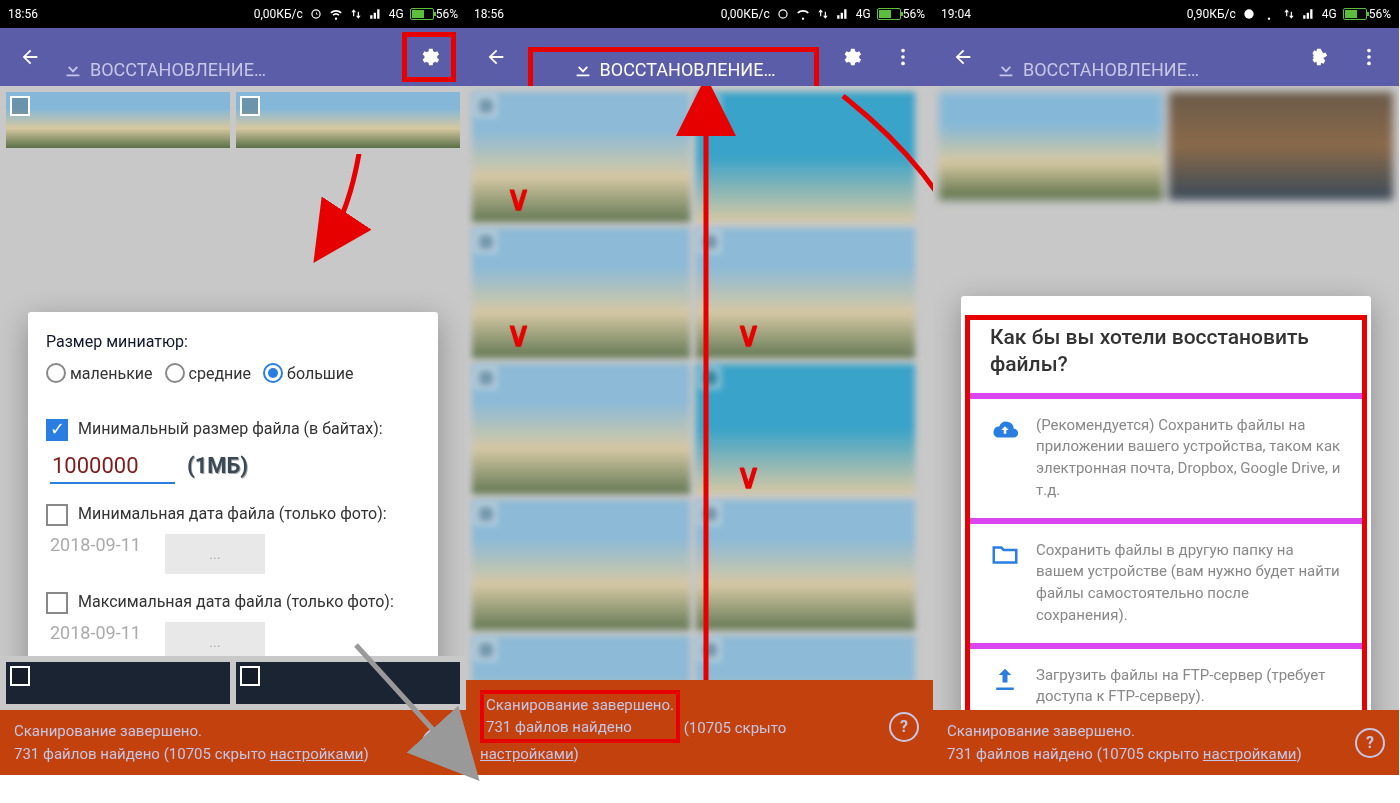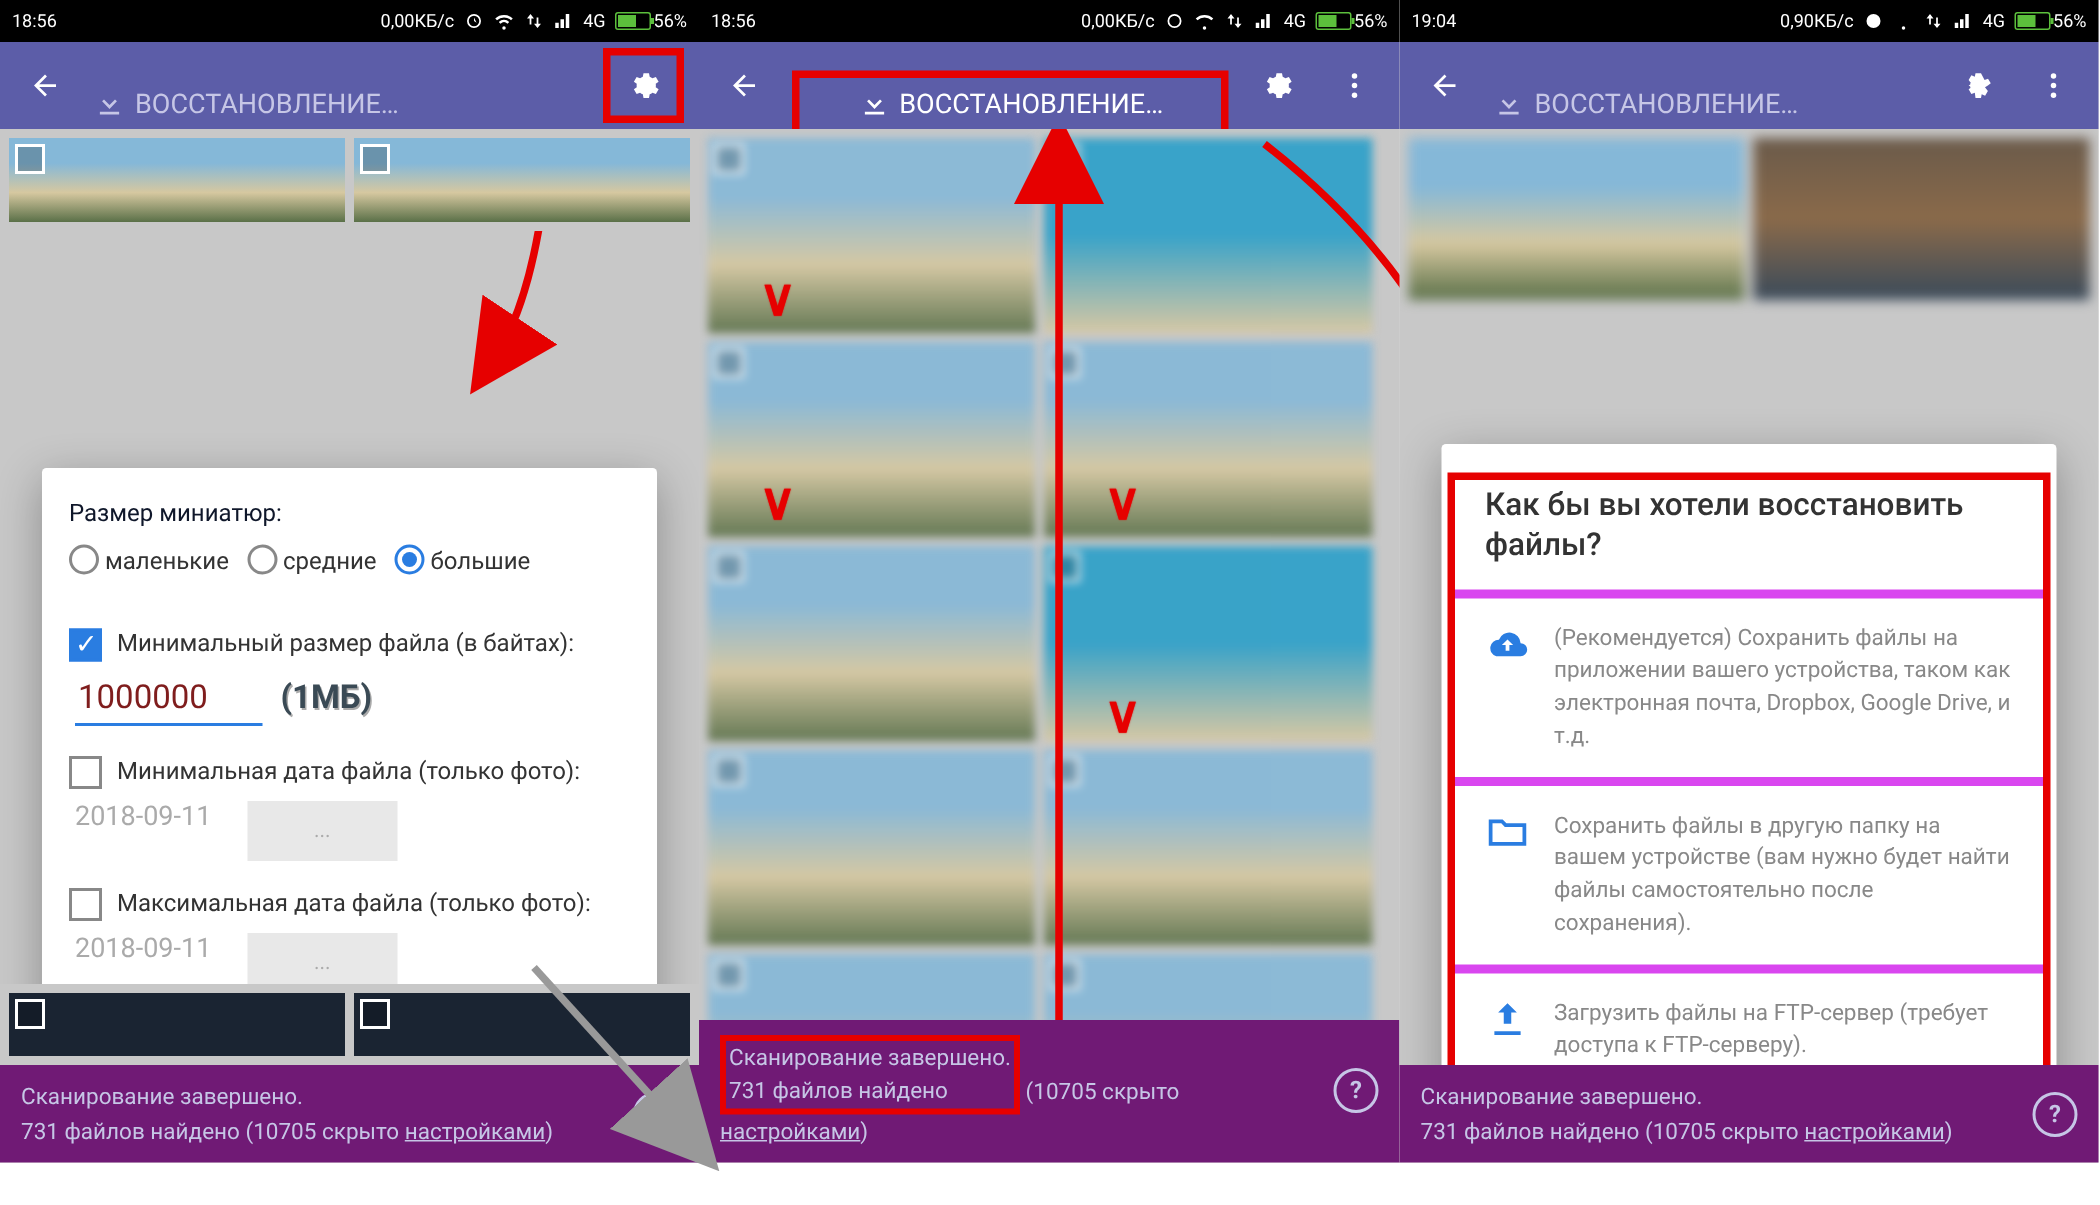--- a/index.html
+++ b/index.html
@@ -17,21 +17,21 @@
 .toolbar-title { display: flex; align-items: center; gap: 6px; font-size: 18px; color: #c6c6e6; flex: 1; margin-top: 24px; }
 .icon-btn { width: 40px; height: 40px; display: flex; align-items: center; justify-content: center; cursor: pointer; }
 .icon-btn svg { width: 22px; height: 22px; fill: #fff; }
 .red-box { border: 5px solid #e60000; }
 .content { flex: 1; position: relative; background: #c8c8c8; overflow: hidden; }
 .grid { position: absolute; inset: 0; display: flex; flex-wrap: wrap; gap: 6px; padding: 6px; filter: blur(3px); opacity: 0.9; }
 .thumb { width: 48%; height: 130px; background: linear-gradient(180deg, #6ea5c9 40%, #b8a680 60%, #8a9a70 100%); position: relative; }
 .thumb.pool { background: linear-gradient(180deg, #2a9fc9 50%, #d8c8a0 100%); }
 .thumb.beach { background: linear-gradient(180deg, #85b8d8 30%, #d6c8a0 65%, #5a7048 100%); }
 .thumb .chk { position: absolute; top: 4px; left: 4px; width: 20px; height: 20px; border: 2px solid #fff; background: rgba(0,0,0,0.2); filter: blur(0px); }
-.bottom-bar { background: #701a75; color: #c6c6e6; padding: 10px 14px; font-size: 15px; line-height: 1.5; display: flex; align-items: center; justify-content: space-between; }
+.bottom-bar { background: #c2410c; color: #c6c6e6; padding: 10px 14px; font-size: 15px; line-height: 1.5; display: flex; align-items: center; justify-content: space-between; }
 .bottom-text u { text-decoration: underline; }
 .help-icon { width: 30px; height: 30px; border: 2px solid #c6c6e6; border-radius: 50%; display: flex; align-items: center; justify-content: center; color: #c6c6e6; font-weight: bold; font-size: 16px; margin-left: 10px; flex-shrink: 0; }
 
 
 .dialog1 { position: absolute; top: 158px; left: 28px; right: 28px; background: #fff; border-radius: 3px; box-shadow: 0 8px 30px rgba(0,0,0,0.3); padding: 20px 18px 12px; color: #333; }
 .dialog1 .title { font-size: 16px; color: #0f172a; margin-bottom: 12px; }
 .radio-row { display: flex; gap: 12px; font-size: 16px; margin-bottom: 36px; }
 .radio-item { display: flex; align-items: center; gap: 4px; }
 .radio { width: 20px; height: 20px; border: 2px solid #888; border-radius: 50%; position: relative; }
 .radio.checked { border-color: #2a7de1; }

